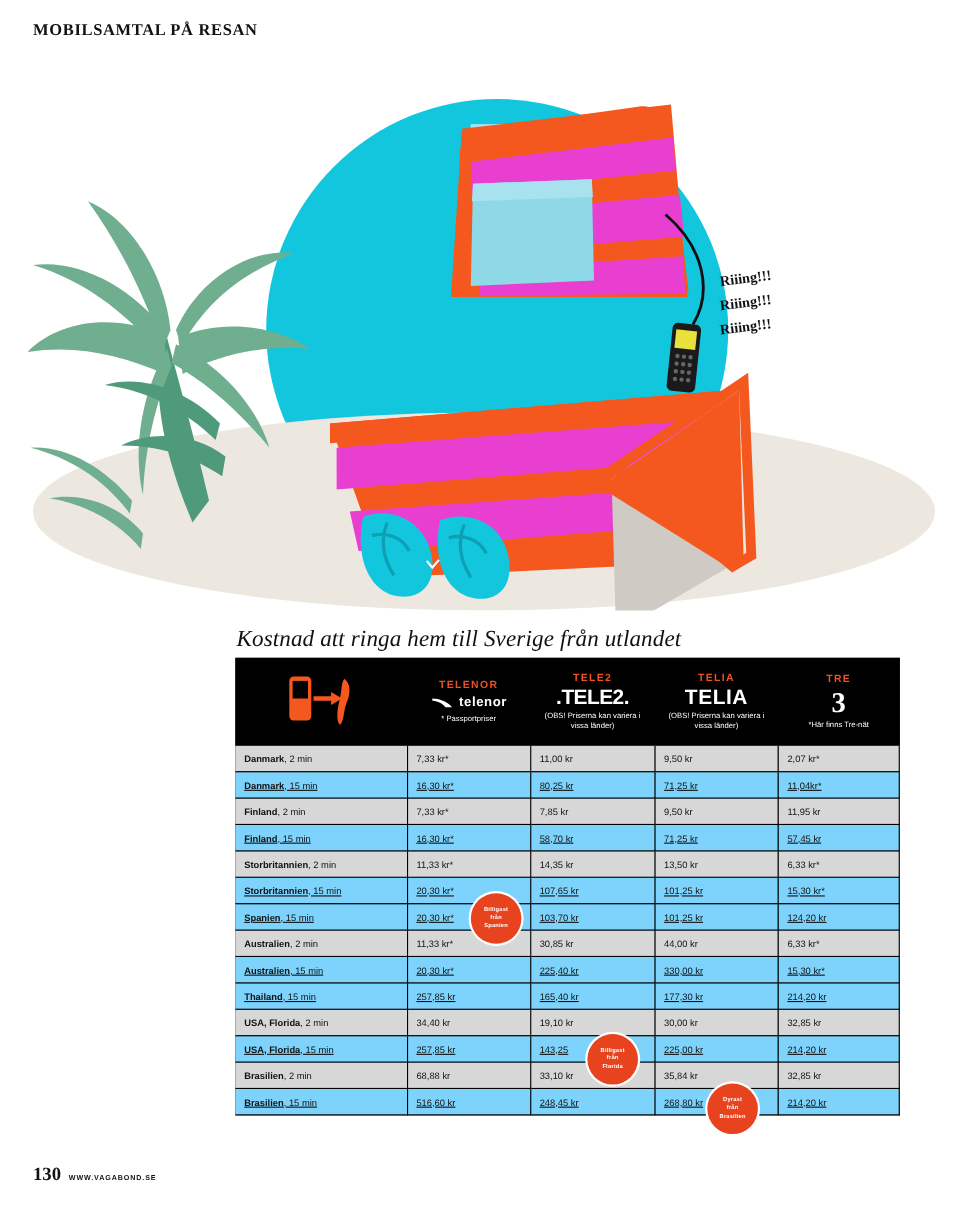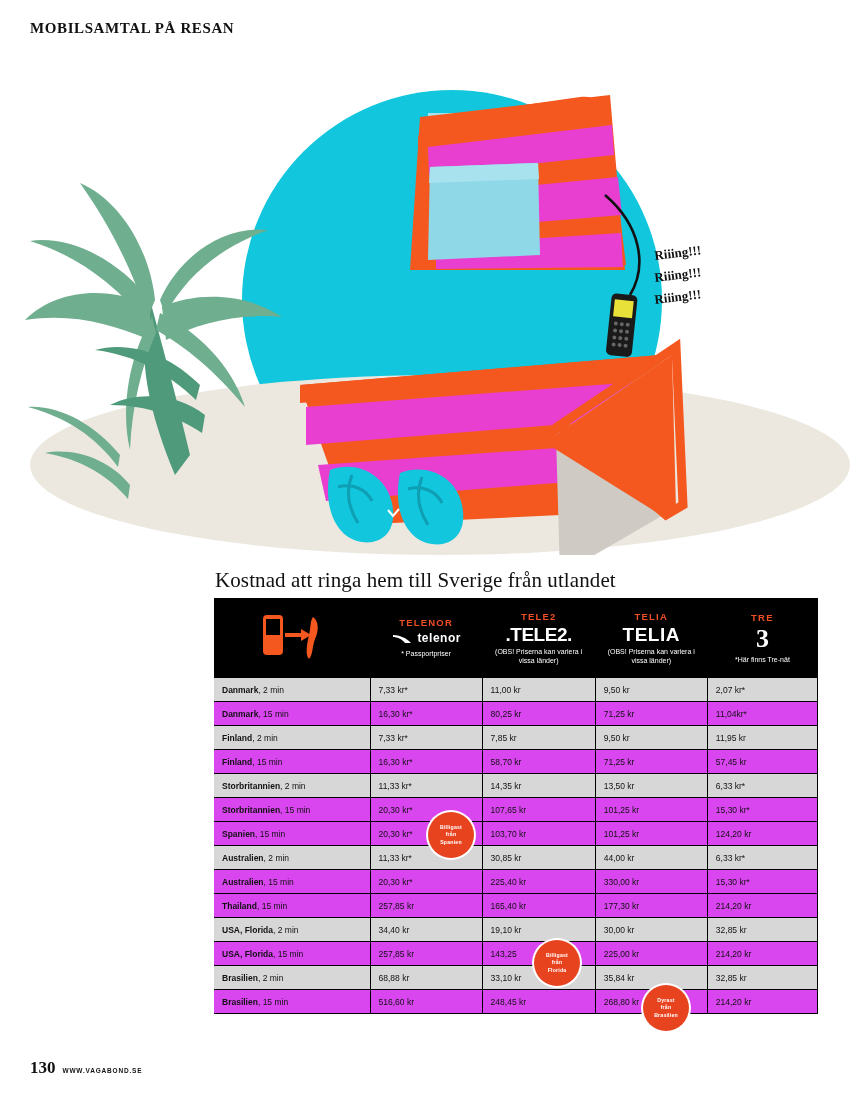--- a/index.html
+++ b/index.html
@@ -38,20 +38,21 @@
 
   
   .table-title {
     position: absolute;
     top: 568px;
     left: 215px;
     font-family: "Liberation Serif", serif;
     font-size: 21px;
     color: #111111;
     letter-spacing: 0.1px;
+    font-style: italic;
   }
 
   .price-table {
     position: absolute;
     top: 598px;
     left: 214px;
     width: 604px;
     border-collapse: collapse;
     background: #000000;
   }
@@ -104,21 +105,21 @@
 
   .cell-price {
     width: 110px;
     font-size: 8.5px;
     color: #111111;
     padding-left: 8px !important;
     height: 23px;
   }
 
   tr.light td { background: #d7d7d7; }
-  tr.dark td { background: #d946ef; }
+  tr.dark td { background: #7dd3fc; text-decoration: underline; }
 
   
   .price-table tbody tr td { border-bottom: 1px solid #000000; }
   .price-table tbody tr td:first-child { border-right: 1px solid #000000; }
   .price-table tbody tr td { border-right: 1px solid #000000; }
 
   
   .stamp {
     position: absolute;
     width: 46px;

